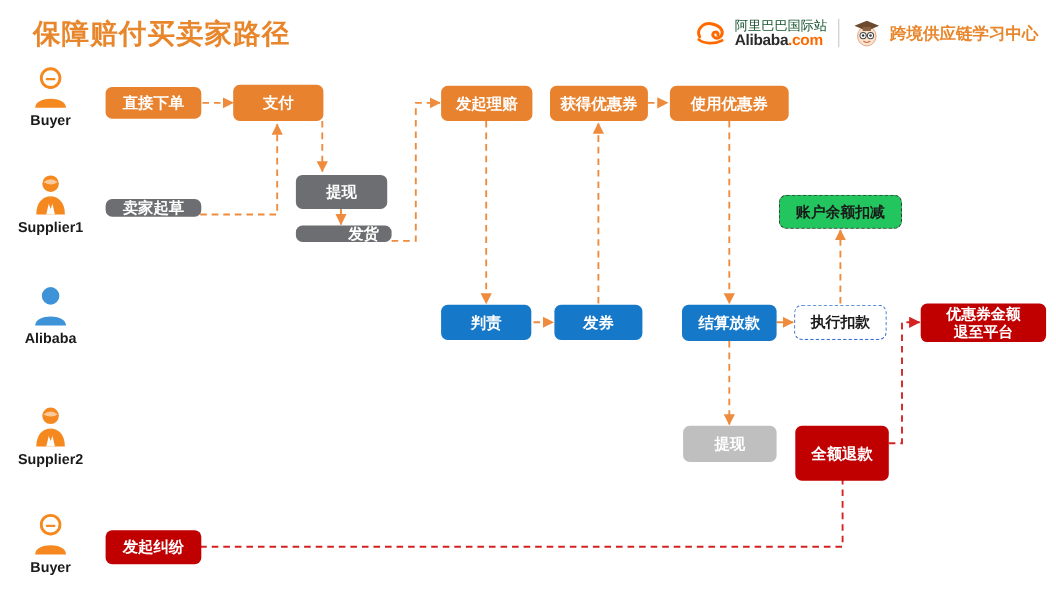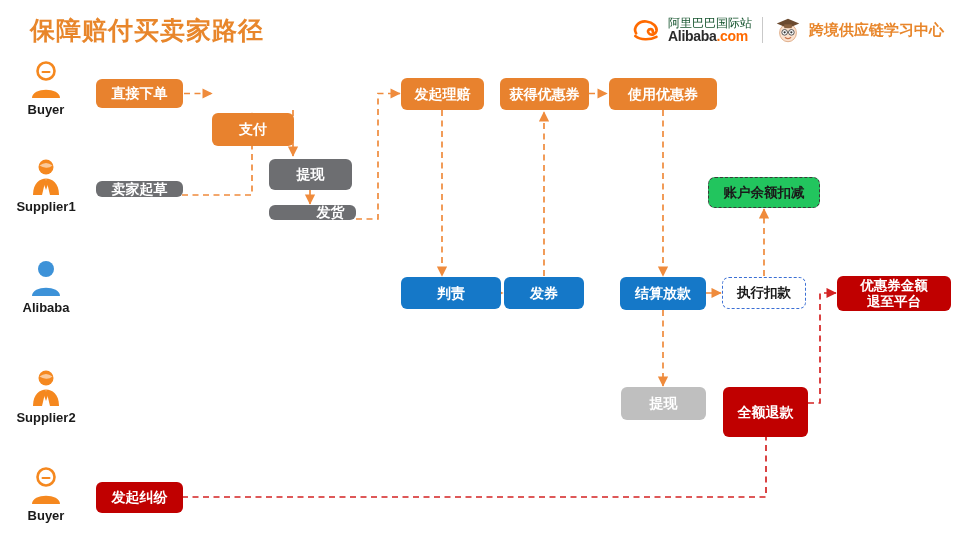--- a/index.html
+++ b/index.html
@@ -184,32 +184,32 @@
       <svg width="32" height="40" viewBox="0 0 32 40">
         <circle cx="16" cy="11" r="8.5" fill="none" stroke="#f5881f" stroke-width="2.6"></circle>
         <path d="M12.5 12 h7" stroke="#f5881f" stroke-width="2" stroke-linecap="round"></path>
         <path d="M2 38 C2 27, 30 27, 30 38 Z" fill="#f5881f"></path>
       </svg>
     </div>
     <div class="aname">Buyer</div>
   </div>
 
   <div class="node n-orange" style="left:96px;top:79px;width:87px;height:29px;">直接下单</div>
-  <div class="node n-orange" style="left:212px;top:77px;width:82px;height:33px;margin-top:36px;">支付</div>
+  <div class="node n-orange" style="left:212px;top:77px;width:82px;height:33px;">支付</div>
   <div class="node n-orange" style="left:401px;top:78px;width:83px;height:32px;">发起理赔</div>
   <div class="node n-orange" style="left:500px;top:78px;width:89px;height:32px;">获得优惠券</div>
   <div class="node n-orange" style="left:609px;top:78px;width:108px;height:32px;">使用优惠券</div>
 
   <div class="node n-gray" style="left:96px;top:181px;width:87px;height:16px;">卖家起草</div>
   <div class="node n-gray" style="left:269px;top:159px;width:83px;height:31px;">提现</div>
   <div class="node n-gray" style="left:269px;top:205px;width:87px;height:15px;padding-left:36px;">发货</div>
 
   <div class="node n-dash-dark" style="left:708px;top:177px;width:112px;height:31px;font-size:13.5px;">账户余额扣减</div>
 
-  <div class="node n-blue" style="left:401px;top:277px;width:100px;height:32px;">判责</div>
+  <div class="node n-blue" style="left:401px;top:277px;width:82px;height:32px;">判责</div>
   <div class="node n-blue" style="left:504px;top:277px;width:80px;height:32px;">发券</div>
   <div class="node n-blue" style="left:620px;top:277px;width:86px;height:33px;">结算放款</div>
   <div class="node n-dash-blue" style="left:722px;top:277px;width:84px;height:32px;font-size:13.5px;">执行扣款</div>
 
   <div class="node n-red two-line" style="left:837px;top:276px;width:114px;height:35px;font-size:13.5px;flex-direction:column;">
     <span>优惠券金额</span>
     <span>退至平台</span>
   </div>
 
   <div class="node n-gray-light" style="left:621px;top:387px;width:85px;height:33px;">提现</div>

